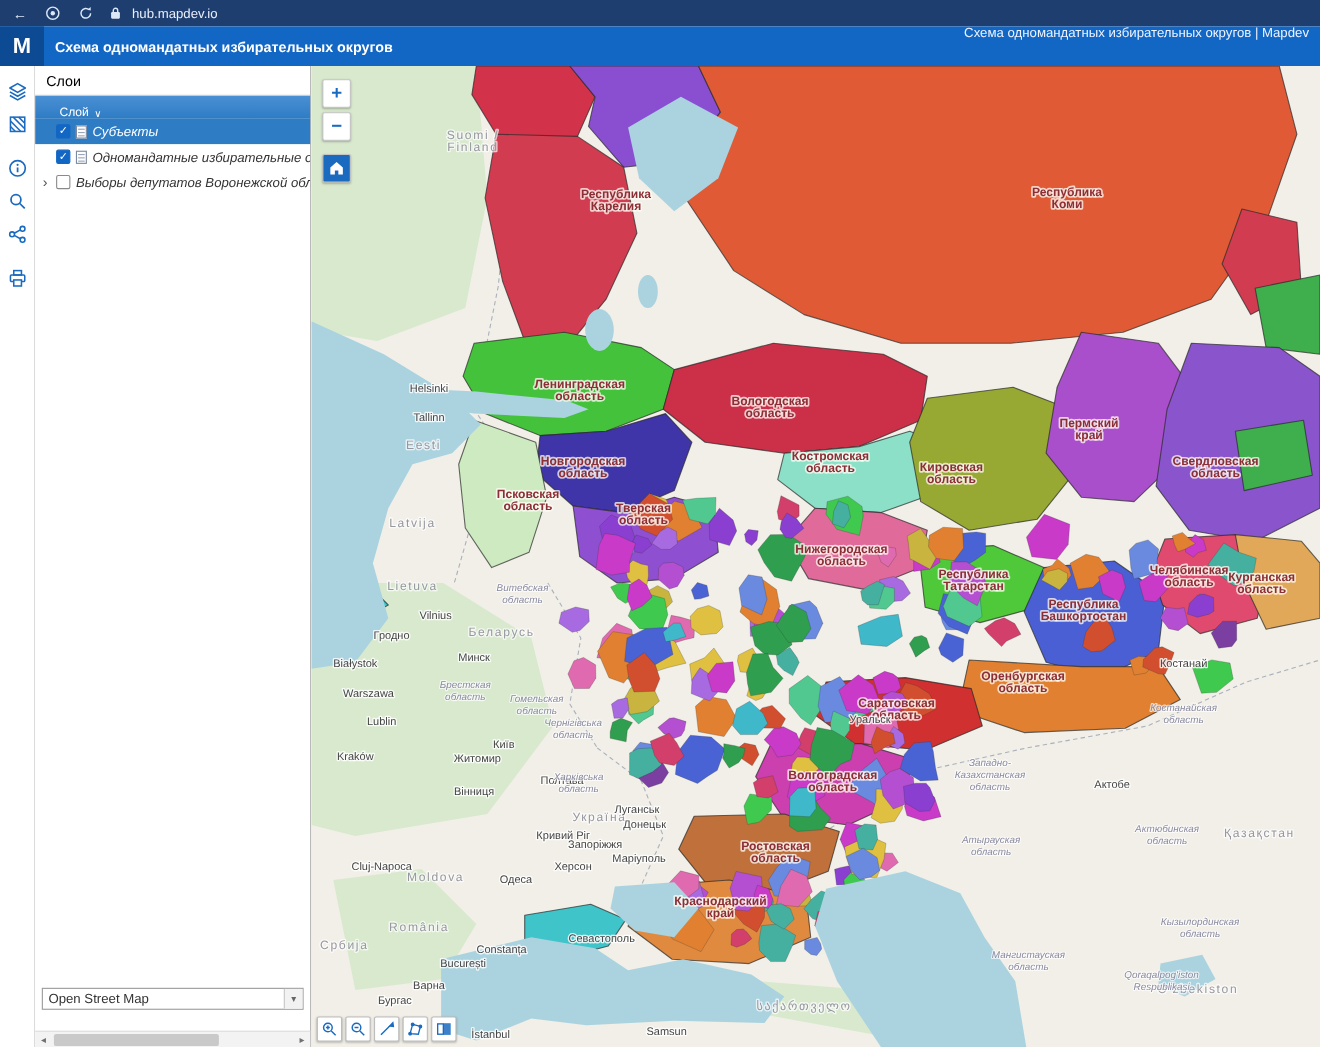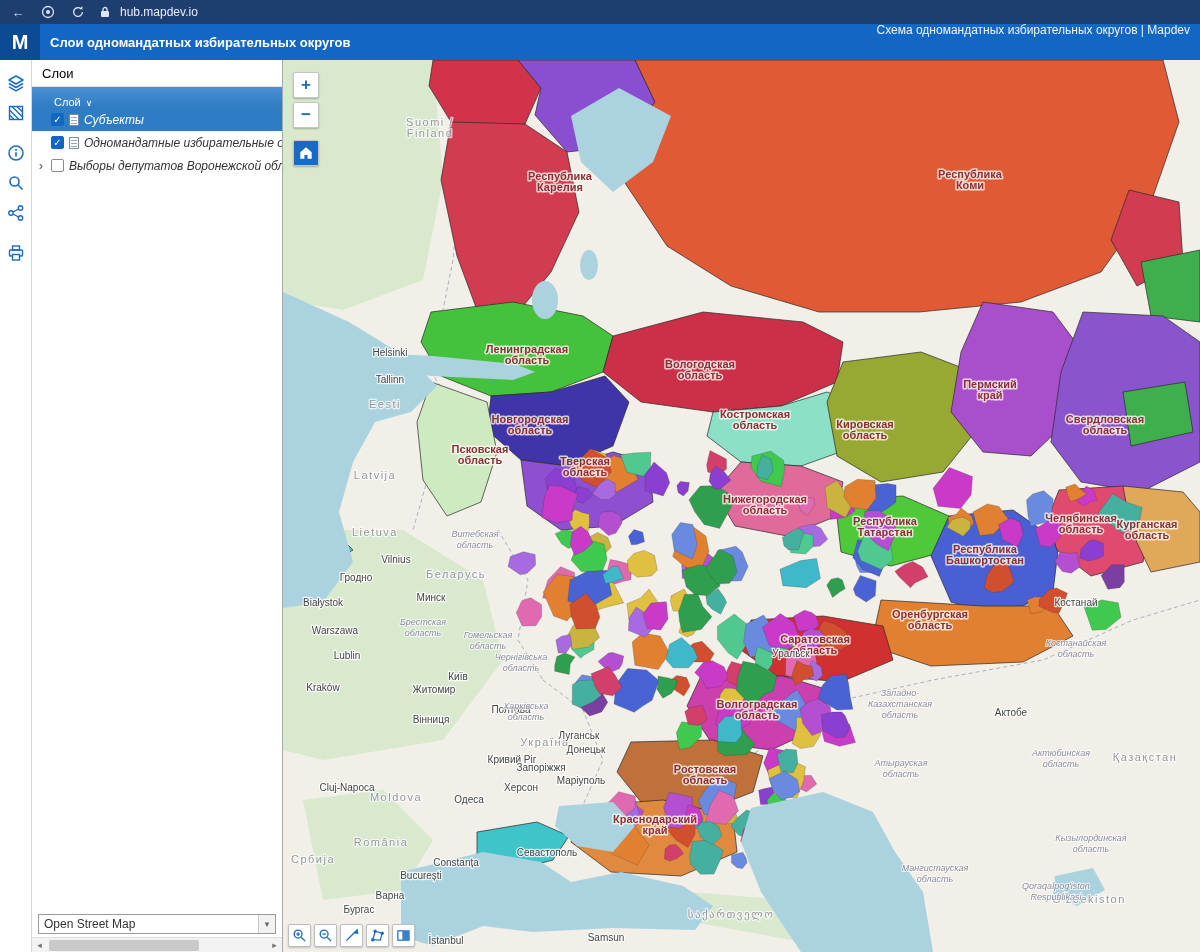--- a/index.html
+++ b/index.html
@@ -30,21 +30,21 @@
   .layer-row { height:23px; display:flex; align-items:center; font-size:12px; color:#333; padding-left:4px; gap:5px; cursor:pointer; white-space:nowrap; overflow:hidden; }
   .layer-row.selected { background:#2e7cc4; color:#fff; }
   .expander { width:10px; text-align:center; color:#555; font-size:13px; flex:0 0 10px; }
   .layer-row.selected .expander { color:#fff; }
   .checkbox { width:13px; height:13px; flex:0 0 13px; border:1px solid #8a8a8a; background:#fff; color:#fff; font-size:10px; line-height:11px; text-align:center; border-radius:2px; }
   .checkbox.checked { background:#1266c4; border-color:#1266c4; }
   .doc-icon { width:10px; height:12px; flex:0 0 10px; background:#fdfdfd; border:1px solid #7a8aa0; position:relative; }
   .doc-icon::after { content:""; position:absolute; left:1px; top:2px; width:6px; height:1px; background:#9aa6b8; box-shadow:0 3px 0 #9aa6b8, 0 6px 0 #9aa6b8; }
   .layer-label { overflow:hidden; text-overflow:clip;font-style:italic; }
 
-  .basemap-select { position:absolute; left:6px; bottom:18px; width:238px; height:20px; border:1px solid #9a9a9a; background:#fff; display:flex; align-items:center; font-size:12px; color:#333; cursor:pointer; }
+  .basemap-select { position:absolute; left:6px; bottom:34px; width:238px; height:20px; border:1px solid #9a9a9a; background:#fff; display:flex; align-items:center; font-size:12px; color:#333; cursor:pointer; }
   .basemap-label { flex:1; padding-left:5px; }
   .basemap-arrow { width:17px; height:100%; background:#f2f2f2; border-left:1px solid #c8c8c8; display:flex; align-items:center; justify-content:center; color:#666; font-size:9px; }
   .h-scrollbar { position:absolute; left:0; bottom:0; width:100%; height:15px; background:#f3f3f3; border-top:1px solid #ddd; display:flex; align-items:center; }
   .scroll-arrow { width:15px; height:15px; display:flex; align-items:center; justify-content:center; color:#707070; font-size:9px; cursor:pointer; }
   .scroll-thumb { height:11px; width:150px; background:#c9c9c9; border-radius:2px; margin-left:2px; cursor:pointer; }
   .scroll-track { flex:1; }
 
   
   .map-area { flex:1; position:relative; overflow:hidden; background:#f1efe7; }
   #map-svg { position:absolute; inset:0; width:100%; height:100%; }
@@ -84,21 +84,21 @@
         <rect x="1" y="5" width="8" height="6" rx="1" fill="#dbe6f7"></rect>
         <path d="M3 5 V3.5 a2 2 0 0 1 4 0 V5" fill="none" stroke="#dbe6f7" stroke-width="1.3"></path>
       </svg>
     <span>hub.mapdev.io</span>
   </span>
   <span class="tab-title">Схема одномандатных избирательных округов | Mapdev</span>
 </div>
 
 <div class="app-header">
   <div class="logo-box">M</div>
-  <div class="app-title">Слои одномандатных избирательных округов</div>
+  <div class="app-title">Схема одномандатных избирательных округов</div>
 </div>
 
 <div class="content">
 
   <div class="icon-rail">
     <span class="rail-icon">
       <svg width="18" height="18" viewBox="0 0 18 18" fill="none" stroke="#1a6bc0" stroke-width="1.5" stroke-linejoin="round">
           <polygon points="9,2 16,6 9,10 2,6"></polygon>
           <polyline points="2,9.5 9,13.5 16,9.5"></polyline>
           <polyline points="2,12.8 9,16.8 16,12.8"></polyline>

